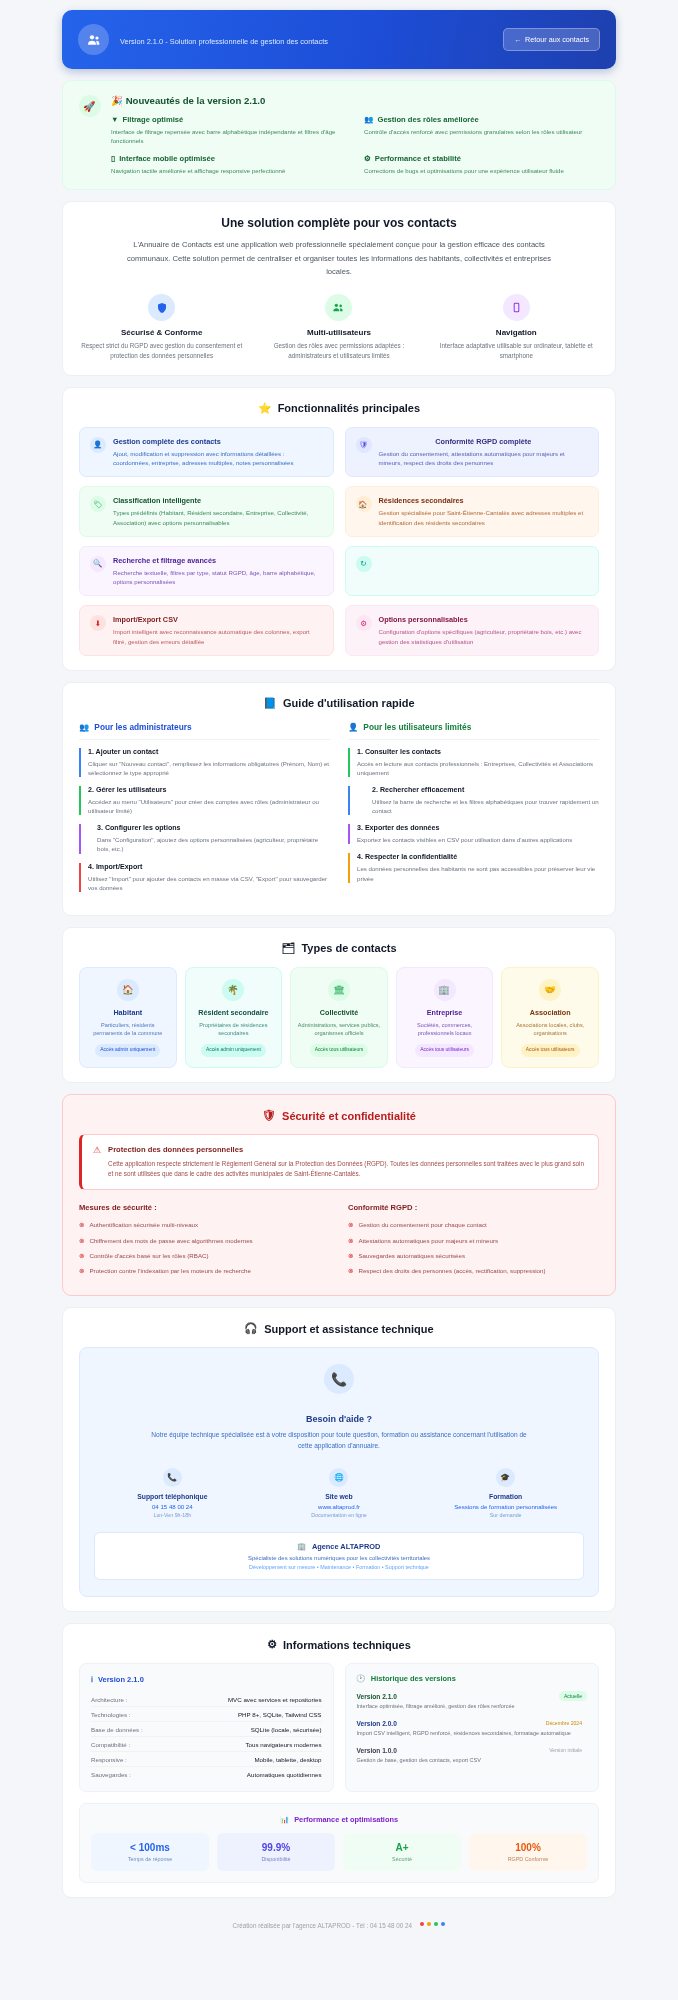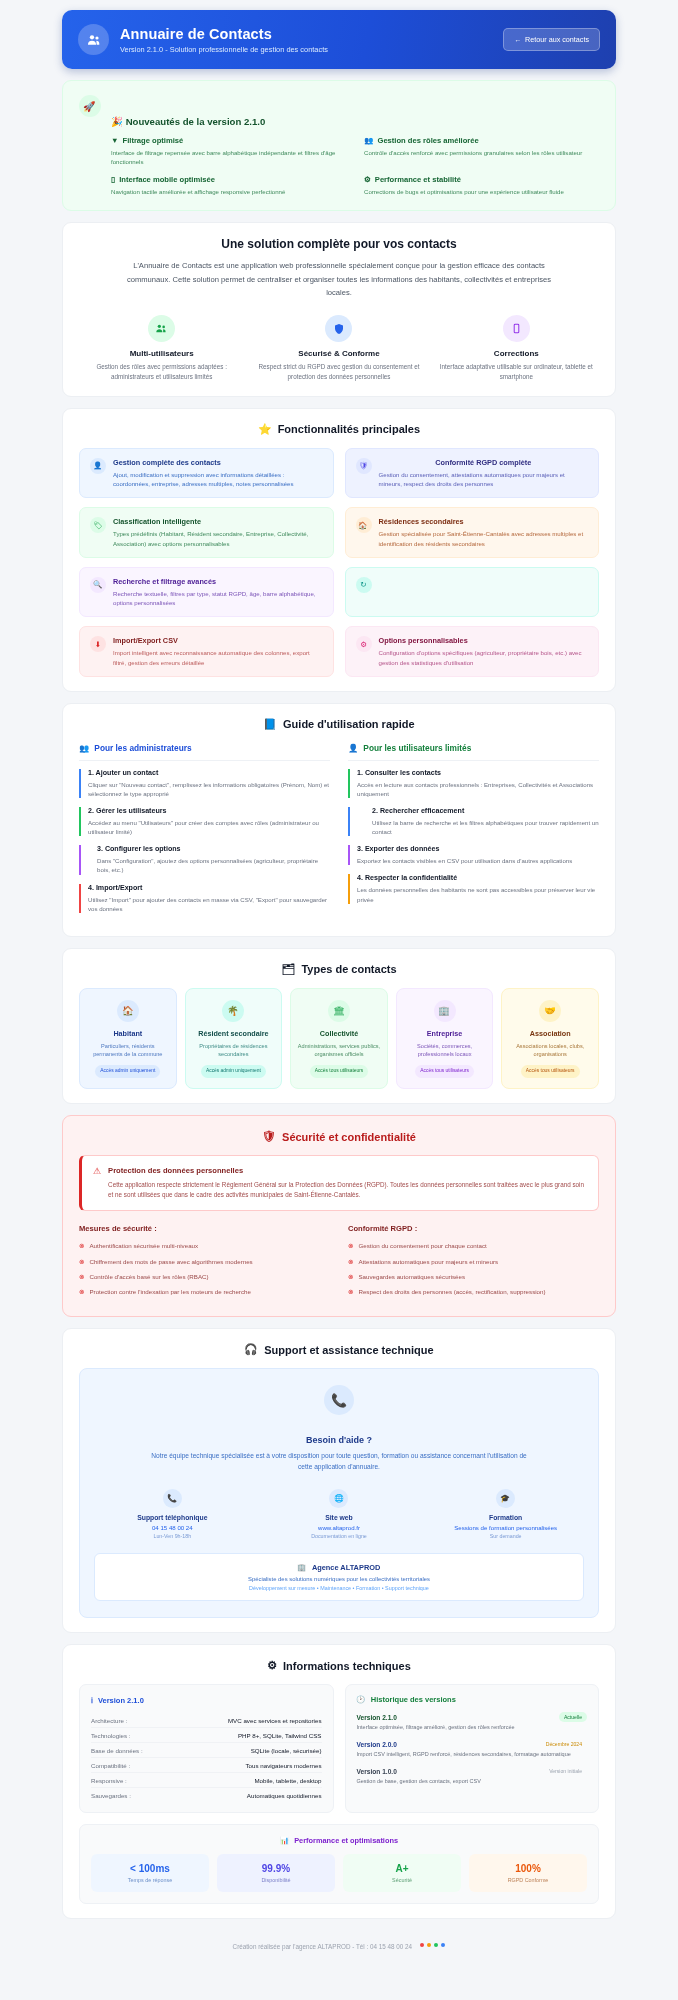--- a/index.html
+++ b/index.html
@@ -54,21 +54,21 @@
   }
   .sect-title.red-t { color: #b91c1c; }
 
   
   .nv-wrap { display: flex; gap: 10px; }
   .nv-rocket {
     width: 22px; height: 22px; border-radius: 50%; background: #dcfce7;
     display: flex; align-items: center; justify-content: center; flex: 0 0 auto;
     font-size: 10px;
   }
-  .nv-body { flex: 1 1 auto; margin-top: 21px; }
+  .nv-body { flex: 1 1 auto; }
   .nv-head { font-size: 9.6px; font-weight: bold; color: #14532d; margin-bottom: 9px; }
   .nv-grid { display: grid; grid-template-columns: 1fr 1fr; gap: 9px 18px; }
   .nv-item-t {
     font-size: 7.6px; font-weight: bold; color: #166534;
     display: flex; align-items: center; gap: 4px;
   }
   .nv-item-d { font-size: 6.1px; color: #3f8a5c; line-height: 1.5; margin-top: 3px; }
 
   
   .sol-h { text-align: center; font-size: 12px; font-weight: bold; color: #111827; }
@@ -243,21 +243,20 @@
   <div class="hero">
     <div class="hero-badge">
       <svg width="16" height="16" viewBox="0 0 24 24" fill="#fff">
           <circle cx="9" cy="8" r="3.2"></circle>
           <circle cx="16.5" cy="9" r="2.4"></circle>
           <path d="M3 18c0-3.3 2.7-5 6-5s6 1.7 6 5v1H3z"></path>
           <path d="M15.5 13.2c2.6.1 4.5 1.7 4.5 4.3V19h-4z"></path>
         </svg>
     </div>
     <div class="hero-texts">
-      <div class="hero-title">Annuaire de Contacts</div>
       <div class="hero-sub">Version 2.1.0 - Solution professionnelle de gestion des contacts</div>
     </div>
     <div class="hero-btn">
       <span>←</span>
       <span>Retour aux contacts</span>
     </div>
   </div>
 
   <div class="card green">
     <div class="nv-wrap">
@@ -298,48 +297,48 @@
           </div>
         </div>
       </div>
     </div>
   </div>
 
   <div class="card">
     <div class="sol-h">Une solution complète pour vos contacts</div>
     <div class="sol-p">L'Annuaire de Contacts est une application web professionnelle spécialement conçue pour la gestion efficace des contacts communaux. Cette solution permet de centraliser et organiser toutes les informations des habitants, collectivités et entreprises locales.</div>
     <div class="sol-grid">
+      <div class="sol-col">
+        <div class="sol-ic b">
+          <svg width="12" height="12" viewBox="0 0 24 24" fill="#2563eb">
+              <path d="M12 2l8 3v6c0 5-3.4 9.3-8 11-4.6-1.7-8-6-8-11V5z"></path>
+            </svg>
+        </div>
+        <div class="sol-t">Sécurisé &amp; Conforme</div>
+        <div class="sol-d">Respect strict du RGPD avec gestion du consentement et protection des données personnelles</div>
+      </div>
       <div class="sol-col">
         <div class="sol-ic g">
           <svg width="13" height="13" viewBox="0 0 24 24" fill="#16a34a">
               <circle cx="8" cy="8" r="3"></circle>
               <circle cx="16" cy="9" r="2.4"></circle>
               <path d="M2.5 18c0-3 2.5-4.6 5.5-4.6S13.5 15 13.5 18v1h-11z"></path>
               <path d="M15 13.5c2.5 0 4.5 1.5 4.5 4V19H15z"></path>
             </svg>
         </div>
         <div class="sol-t">Multi-utilisateurs</div>
         <div class="sol-d">Gestion des rôles avec permissions adaptées : administrateurs et utilisateurs limités</div>
       </div>
       <div class="sol-col">
-        <div class="sol-ic b">
-          <svg width="12" height="12" viewBox="0 0 24 24" fill="#2563eb">
-              <path d="M12 2l8 3v6c0 5-3.4 9.3-8 11-4.6-1.7-8-6-8-11V5z"></path>
-            </svg>
-        </div>
-        <div class="sol-t">Sécurisé &amp; Conforme</div>
-        <div class="sol-d">Respect strict du RGPD avec gestion du consentement et protection des données personnelles</div>
-      </div>
-      <div class="sol-col">
         <div class="sol-ic p">
           <svg width="11" height="11" viewBox="0 0 24 24" fill="none" stroke="#9333ea" stroke-width="2.2">
               <rect x="7" y="2.5" width="10" height="19" rx="2"></rect>
             </svg>
         </div>
-        <div class="sol-t">Corrections</div>
+        <div class="sol-t">Navigation</div>
         <div class="sol-d">Interface adaptative utilisable sur ordinateur, tablette et smartphone</div>
       </div>
     </div>
   </div>
 
   <div class="card">
     <div class="sect-title">
       <span>⭐</span>
       <span>Fonctionnalités principales</span>
     </div>

